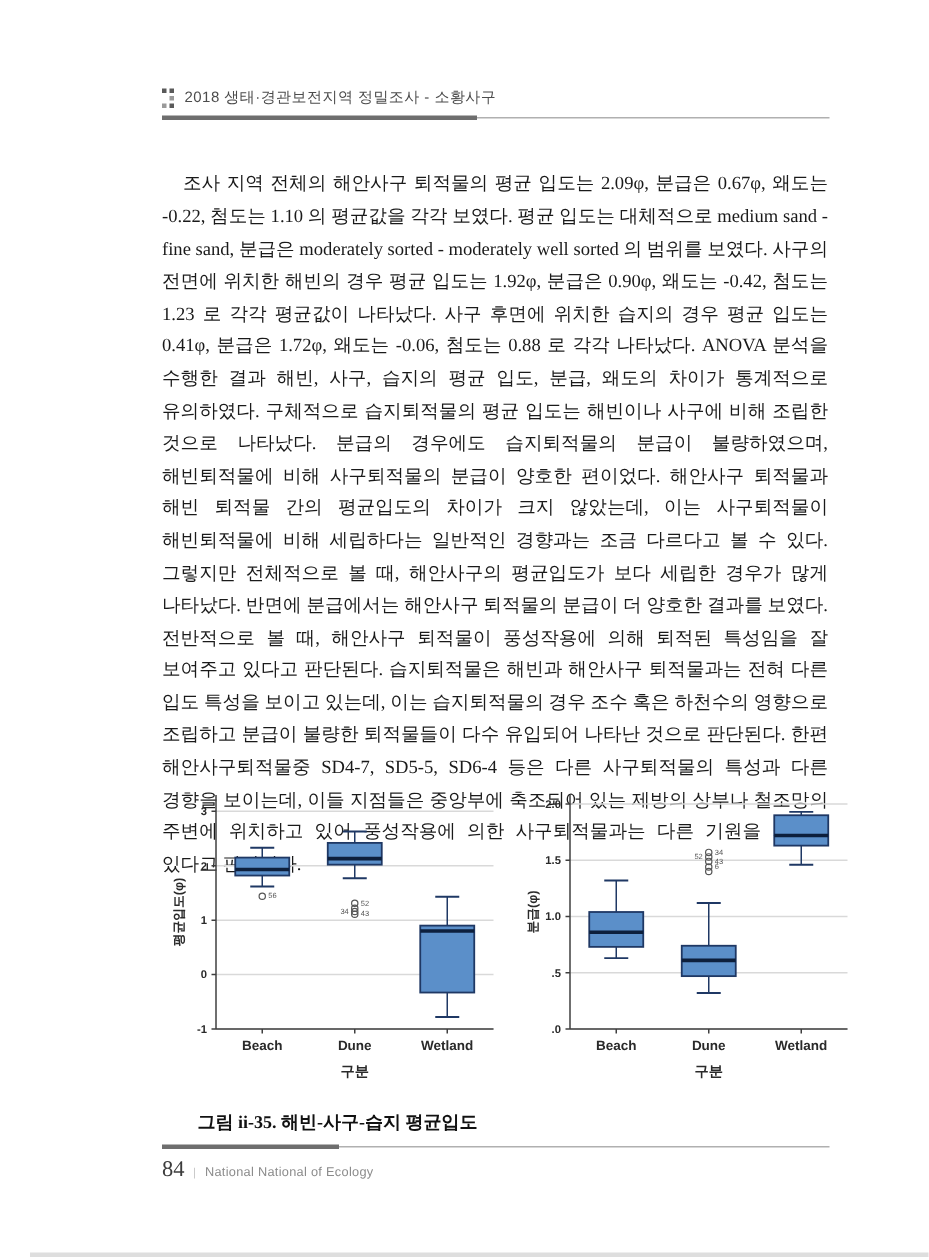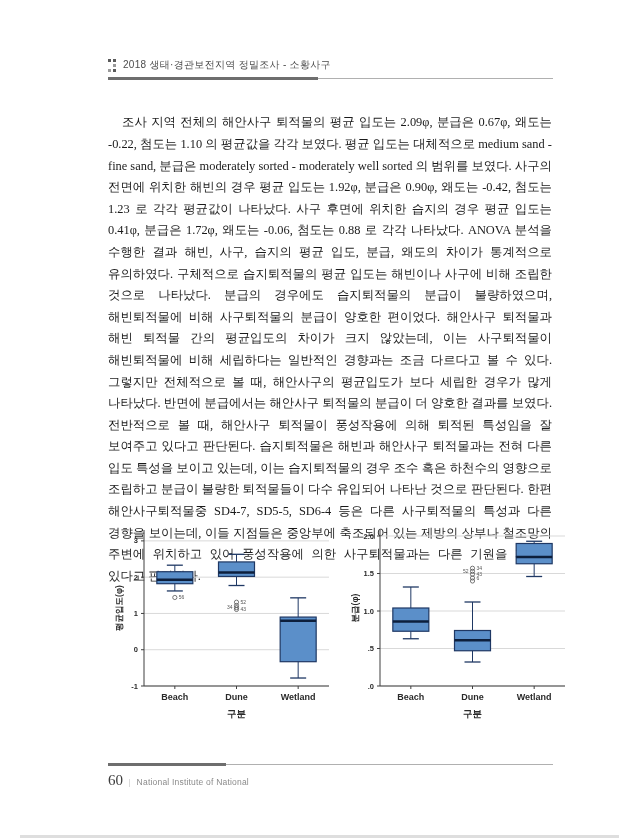--- a/index.html
+++ b/index.html
@@ -141,20 +141,21 @@
             <line x1="185.16666666666666" x2="185.16666666666666" y1="137.69302325581396" y2="154.0186046511628" stroke="#1f3864"></line>
             <line x1="177.16666666666666" x2="193.16666666666666" y1="73.84186046511627" y2="73.84186046511627" stroke="#1f3864" stroke-width="1.3"></line>
             <line x1="177.16666666666666" x2="193.16666666666666" y1="154.0186046511628" y2="154.0186046511628" stroke="#1f3864" stroke-width="1.3"></line>
             <rect x="167.16666666666666" y="93.06976744186046" width="36" height="44.62325581395349" fill="#5b8fc9" stroke="#1f3864" stroke-width="1.2"></rect>
             <line x1="167.16666666666666" x2="203.16666666666666" y1="96.69767441860466" y2="96.69767441860466" stroke="#0d1f3c" stroke-width="2.4"></line>
             <line x1="185.16666666666666" x2="185.16666666666666" y1="162" y2="165" stroke="#3f3f3f"></line>
             <text x="185.16666666666666" y="176" text-anchor="middle" font-size="9" font-weight="bold" fill="#2a2a2a">Wetland</text>
             <text x="9" y="84" text-anchor="middle" font-size="8.5" font-weight="bold" fill="#2a2a2a" transform="rotate(-90, 9, 84)">평균입도(φ)</text>
             <text x="123.5" y="193" text-anchor="middle" font-size="9.5" font-weight="bold" fill="#2a2a2a">구분</text>
           </svg></div>
+      <figcaption>그림 ii-35. 해빈-사구-습지 평균입도</figcaption>
     </figure>
     <figure>
       <div class="chart"><svg width="224" height="208" viewBox="0 0 224 208">
             <line x1="31" x2="216" y1="12.000000000000004" y2="12.000000000000004" stroke="#d9d9d9" stroke-width="1"></line>
             <line x1="31" x2="216" y1="49.5" y2="49.5" stroke="#d9d9d9" stroke-width="1"></line>
             <line x1="31" x2="216" y1="87" y2="87" stroke="#d9d9d9" stroke-width="1"></line>
             <line x1="31" x2="216" y1="124.5" y2="124.5" stroke="#d9d9d9" stroke-width="1"></line>
             <line x1="31" x2="216" y1="162" y2="162" stroke="#d9d9d9" stroke-width="1"></line>
             <line x1="31" x2="31" y1="6" y2="162" stroke="#3f3f3f" stroke-width="1"></line>
             <line x1="31" x2="216" y1="162" y2="162" stroke="#3f3f3f" stroke-width="1"></line>
@@ -206,21 +207,21 @@
           </svg></div>
     </figure>
   </div>
 
   <div class="footer">
     <div class="rule">
       <span class="dark"></span>
         <span class="light"></span>
     </div>
     <div class="footer-row">
-      <span class="page-num">60</span>
+      <span class="page-num">84</span>
       <span class="footer-sep">|</span>
-      <span class="institute">National Institute of National</span>
+      <span class="institute">National National of Ecology</span>
     </div>
   </div>
 
   <div class="edge-right"></div>
   <div class="edge-bottom"></div>
 </div>
 
 </body></html>

